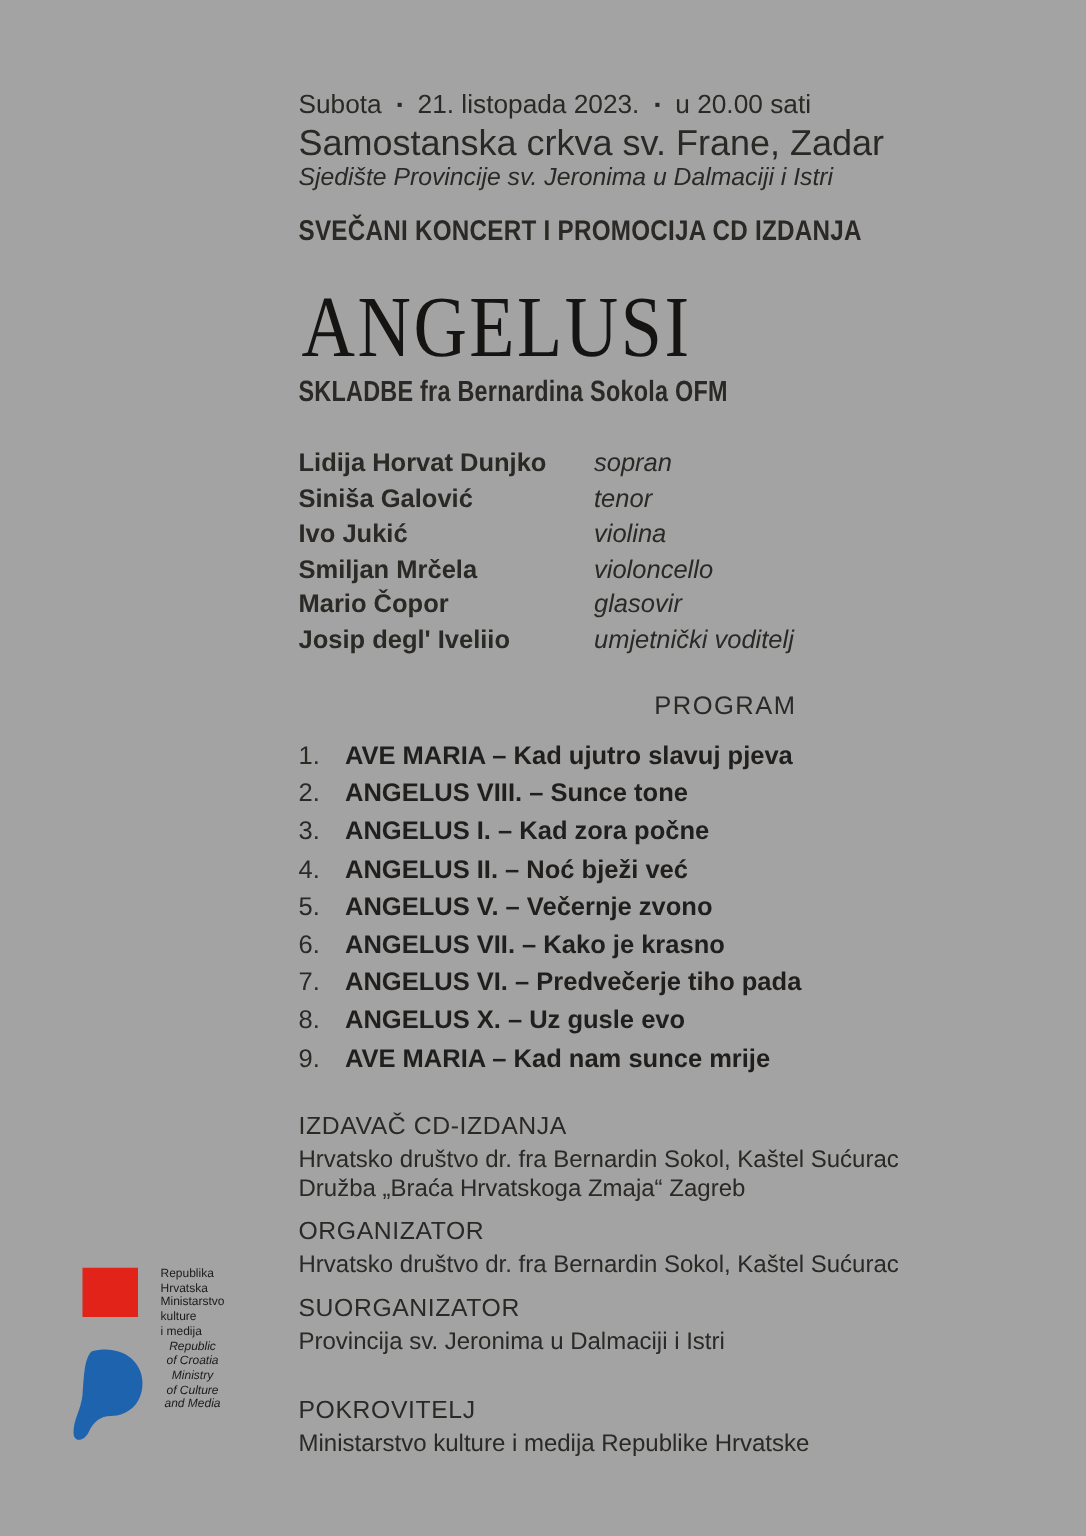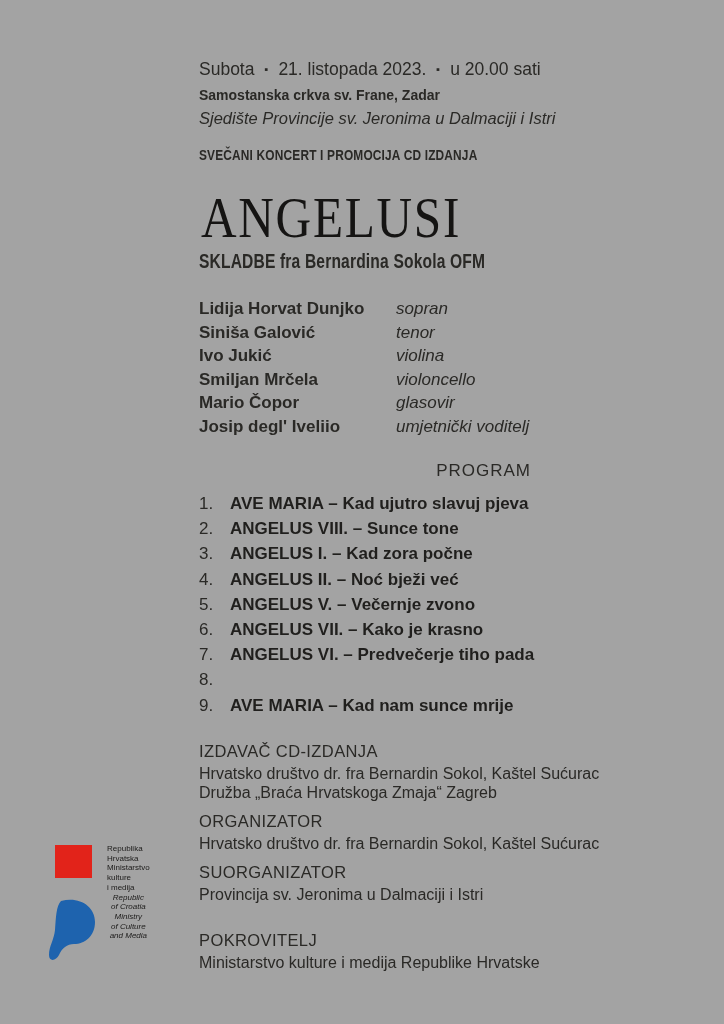--- a/index.html
+++ b/index.html
@@ -12,23 +12,23 @@
     color:#2a2926;
     overflow:hidden;
   }
   .abs{position:absolute;}
   .cx85{display:inline-block;transform:scaleX(0.85);transform-origin:0 50%;}
   .cx80{display:inline-block;transform:scaleX(0.80);transform-origin:0 50%;}
 
   
   .dateline{left:199px;top:57px;font-size:17.5px;line-height:24px;white-space:nowrap;}
   .sq-bullet{font-size:11px;margin:0 10px;vertical-align:2px;color:#2a2926;}
-  .venue{left:199px;top:84px;font-size:14px;font-weight:bold;line-height:23px;white-space:nowrap;}
+  .venue{left:199px;top:84px;font-size:24px;font-weight:normal;line-height:23px;white-space:nowrap;}
   .venue-note{left:199px;top:107px;font-size:16.5px;font-style:italic;line-height:22px;white-space:nowrap;}
-  .event-kind{left:199px;top:142px;font-size:14px;font-weight:bold;line-height:26px;white-space:nowrap;letter-spacing:.2px;}
+  .event-kind{left:199px;top:142px;font-size:19px;font-weight:bold;line-height:26px;white-space:nowrap;letter-spacing:.2px;}
 
   
   .main-title{
     left:201px;top:189px;
     font-family:"Liberation Serif","DejaVu Serif",serif;
     font-size:58px;line-height:58px;font-weight:normal;
     letter-spacing:2px;color:#151413;white-space:nowrap;
   }
   .subtitle{left:199px;top:249px;font-size:19.5px;font-weight:bold;line-height:25px;white-space:nowrap;letter-spacing:.2px;}
 
@@ -135,20 +135,21 @@
     <div class="program-row">
       <span class="program-num">6.</span>
       <span class="program-title">ANGELUS VII. – Kako je krasno</span>
     </div>
     <div class="program-row">
       <span class="program-num">7.</span>
       <span class="program-title">ANGELUS VI. – Predvečerje tiho pada</span>
     </div>
     <div class="program-row">
       <span class="program-num">8.</span>
+      <span class="program-title">ANGELUS X. – Uz gusle evo</span>
     </div>
     <div class="program-row">
       <span class="program-num">9.</span>
       <span class="program-title">AVE MARIA – Kad nam sunce mrije</span>
     </div>
   </div>
 
   <div class="abs credit" id="credit-0">
     <div class="credit-heading">IZDAVAČ CD-IZDANJA</div>
     <div class="credit-line">Hrvatsko društvo dr. fra Bernardin Sokol, Kaštel Sućurac</div>

